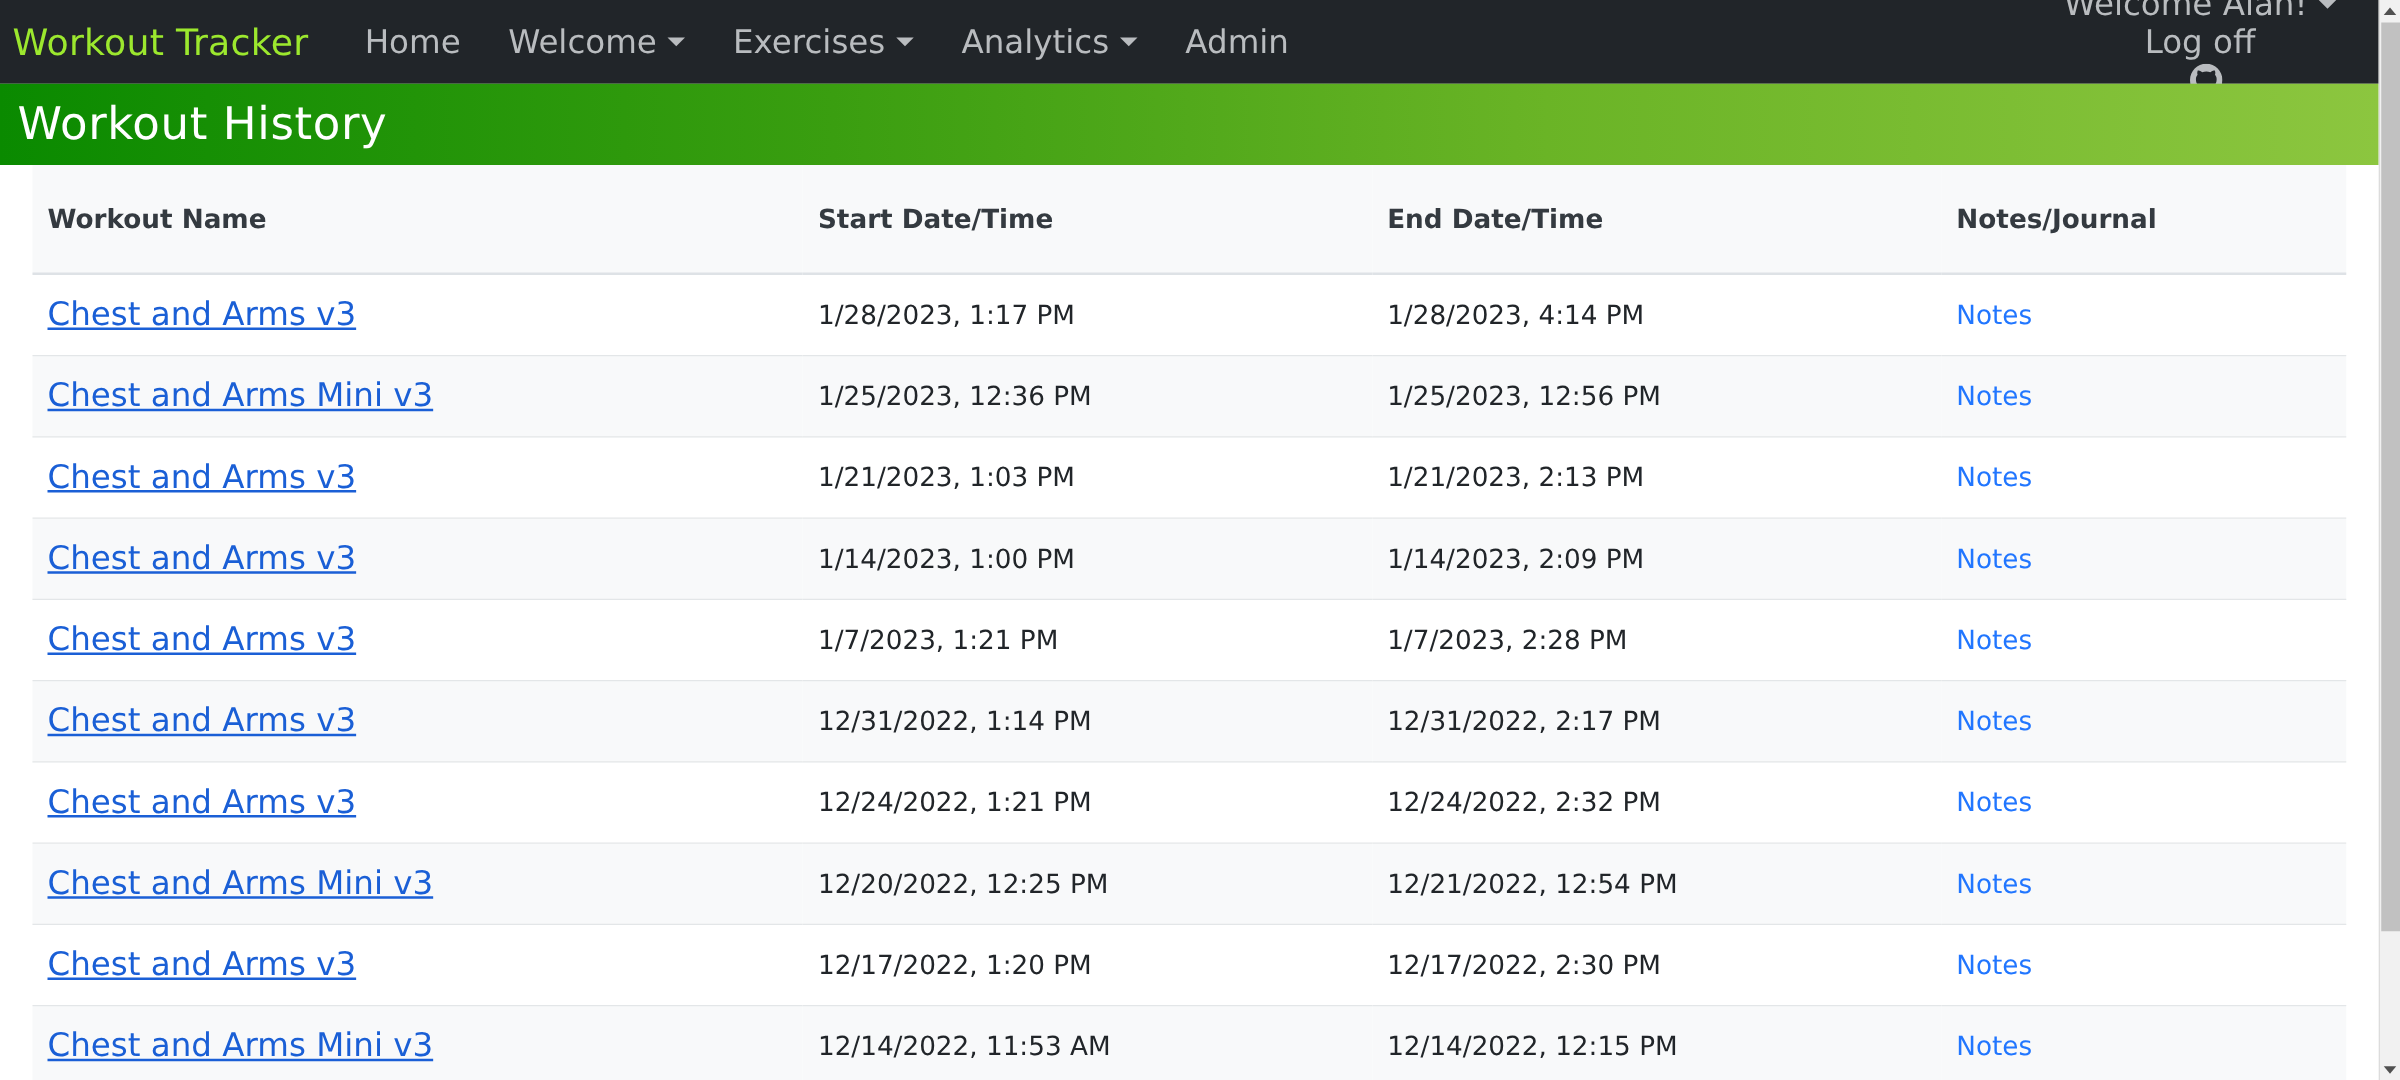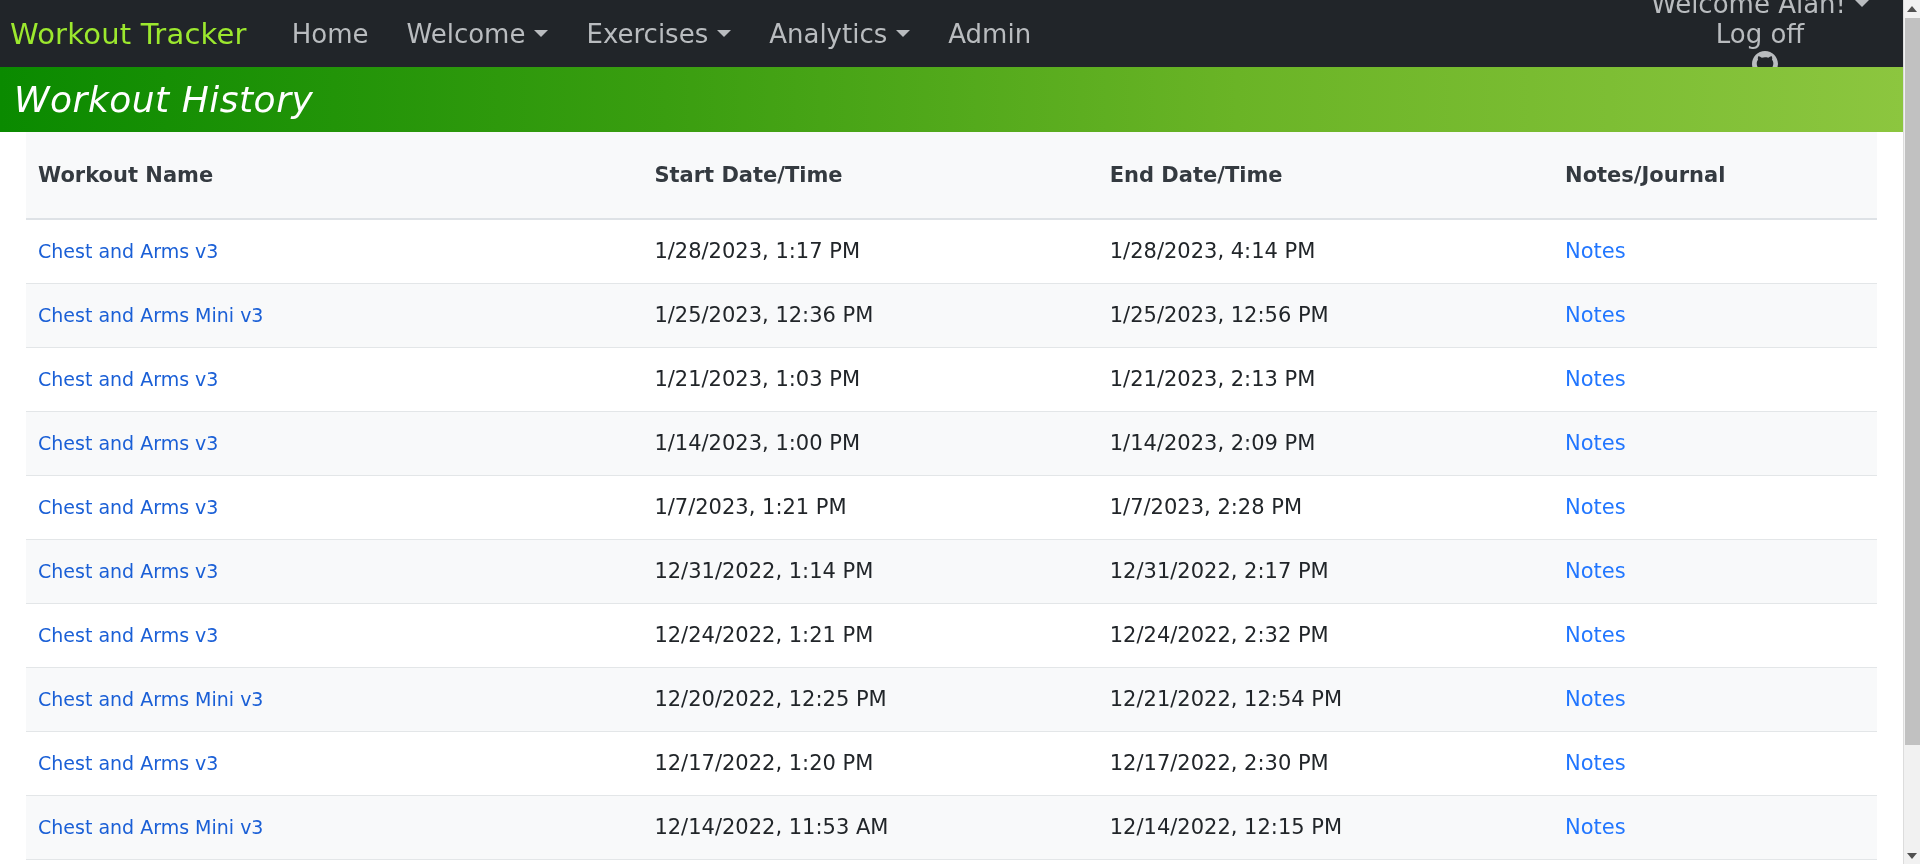--- a/index.html
+++ b/index.html
@@ -92,21 +92,20 @@
     width: 1903px;
     height: 65px;
     background: linear-gradient(90deg, #0a8a00 0%, #3a9e10 35%, #6ab426 65%, #8cc63f 100%);
     display: flex;
     align-items: center;
     padding-left: 14px;
   }
   .page-title {
     color: #ffffff;
     font-size: 36px;
-    font-style: italic;
     font-weight: 400;
     letter-spacing: 0.5px;
     white-space: nowrap;
   }
 
   
   .table-wrap {
     position: absolute;
     top: 132px; left: 0;
     width: 1903px;
@@ -141,22 +140,23 @@
     padding: 17px 12px;
     border-bottom: 1px solid #e3e6e8;
     white-space: nowrap;
     height: 64px;
   }
   table.history tbody tr:nth-child(odd)  { background: #ffffff; }
   table.history tbody tr:nth-child(even) { background: #f8f9fa; }
 
   a.wk-link {
     color: #1a5fd6;
-    cursor: pointer;
-    font-size: 19px;
+    text-decoration: underline;
+    cursor: pointer;
+    font-size: 26px;
   }
   a.notes-link {
     color: #2176ff;
     text-decoration: none;
     cursor: pointer;
     font-size: 21px;
   }
 
   
   .scrollbar {

